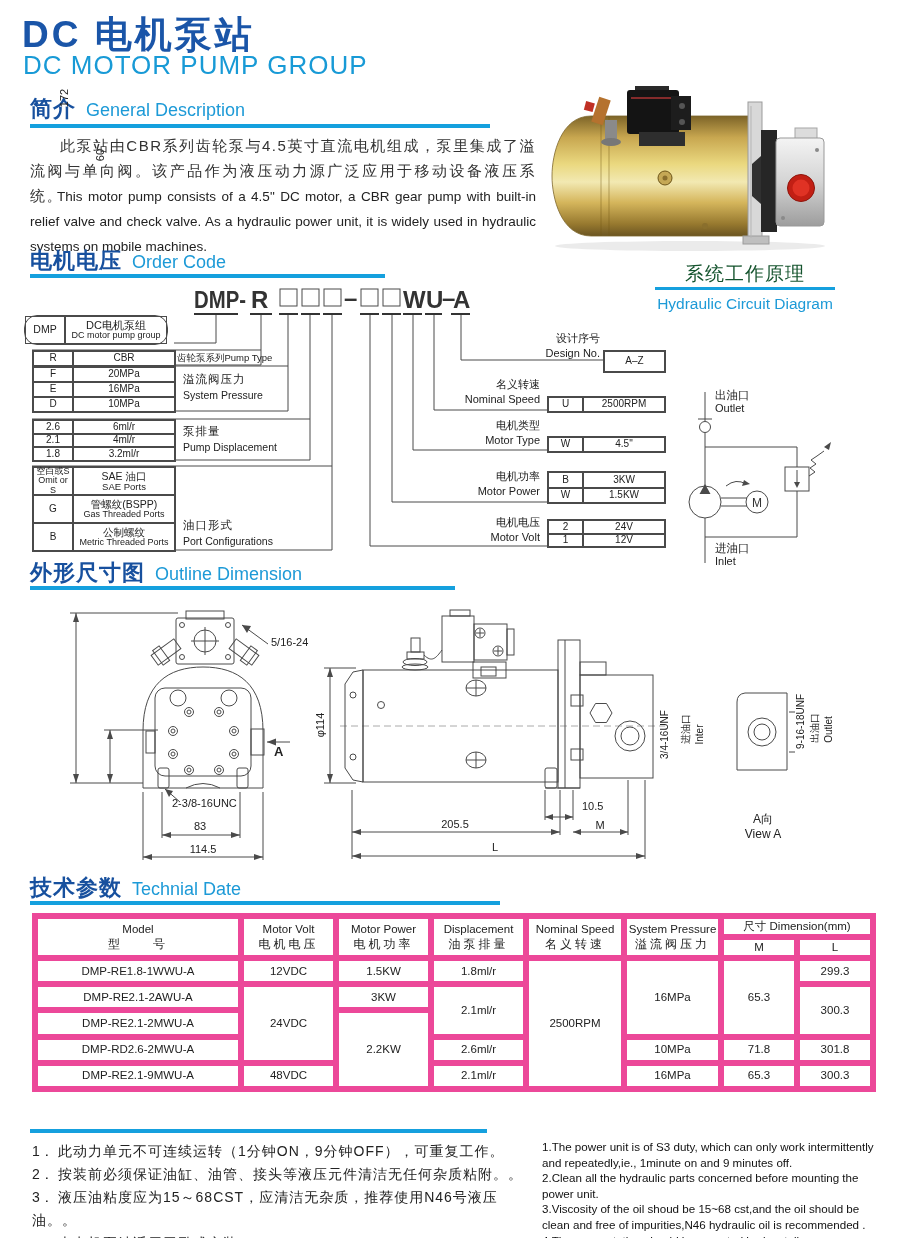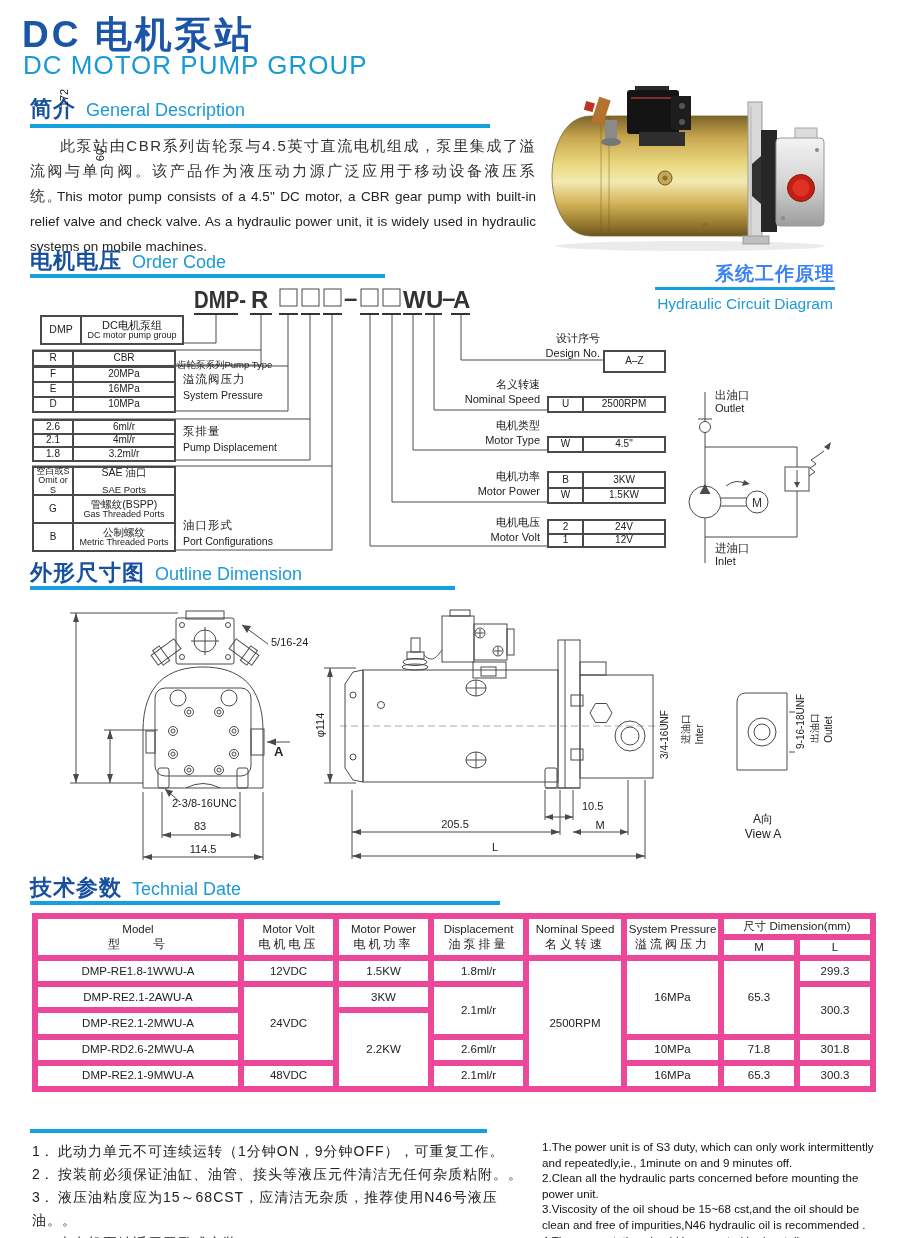--- a/index.html
+++ b/index.html
@@ -12,21 +12,21 @@
   .sec-zh{font-size:22px;font-weight:bold;color:#17509e;letter-spacing:1px;}
   .sec-en{font-size:18px;color:#1d9ad7;margin-left:10px;}
   .rule{position:absolute;height:4px;background:#15a0de;}
   .sec-row{position:absolute;display:flex;align-items:baseline;}
   
   .para-zh{position:absolute;font-size:15px;line-height:25px;text-align:justify;text-indent:2em;color:#333;letter-spacing:1.5px;}
   .para-en{position:absolute;font-size:13.5px;line-height:25px;text-align:justify;text-indent:2em;color:#222;}
   
   .mt{position:absolute;display:grid;font-size:10px;line-height:1.05;text-align:center;color:#222;background:#fff;border:1px solid #4a4a4a;}
   .mt>div{border:0.5px solid #4a4a4a;display:flex;flex-direction:column;justify-content:center;align-items:center;padding:0 1px;}
-  .s9{font-size:9px;} .s95{font-size:9.5px;margin-top:7px;} .s105{font-size:10.5px;} .s11{font-size:11px;}
+  .s9{font-size:9px;} .s95{font-size:9.5px;} .s105{font-size:10.5px;} .s11{font-size:11px;}
   .lab{position:absolute;font-size:11px;color:#222;line-height:1.35;}
   .lab .l1{font-size:11.5px;letter-spacing:1px;}
   .lab .l2{font-size:10.5px;}
   .rlab{position:absolute;width:125px;text-align:right;font-size:11px;color:#222;line-height:1.35;}
   .dim{position:absolute;font-size:11px;color:#222;}
   .dimc{text-align:center;}
   .rot{transform:rotate(-90deg);text-align:center;}
   
   .tech{position:absolute;border-collapse:collapse;table-layout:fixed;background:#fff;color:#222;}
   .tech th,.tech td{border:6px solid #ec4899;font-weight:normal;text-align:center;vertical-align:middle;padding:0;font-size:11.5px;line-height:1.3;}
@@ -161,21 +161,21 @@
       <circle class="ln" cx="705" cy="222" r="16"></circle>
       <path class="ah" d="M705,204 l-5.5,10 h11 z"></path>
       <path class="ln" d="M721,218 H747 M721,226 H747"></path>
       <circle class="ln" cx="757" cy="222" r="11"></circle>
       <text x="757" y="226.5" font-size="12" text-anchor="middle" fill="#333">M</text>
       <path class="ln" d="M726,206 Q736,198 746,204"></path>
       <path class="ah" d="M744,200 l6,4 l-8,2 z"></path>
     </g>
   </svg>
 
-  <div class="mt" style="left:40px;top:315px;width:142px;height:28px;grid-template-columns:40px 1fr;">
+  <div class="mt" style="left:24px;top:315px;width:142px;height:28px;grid-template-columns:40px 1fr;border-radius:13px;">
     <div class="s105">DMP</div>
     <div>
         <span class="s11">DC电机泵组</span>
         <span class="s9">DC motor pump group</span>
       </div>
   </div>
   <div class="mt" style="left:32px;top:350px;width:142px;height:15px;grid-template-columns:40px 1fr;">
     <div>R</div>
     <div>CBR</div>
   </div>
@@ -273,21 +273,21 @@
     <div class="l1">电机电压</div>
     <div class="l2">Motor Volt</div>
   </div>
   <div class="mt" style="left:547px;top:519px;width:117px;height:27px;grid-template-columns:35px 1fr;">
     <div>2</div>
       <div>24V</div>
     <div>1</div>
       <div>12V</div>
   </div>
 
-  <div class="abs" style="left:655px;top:261px;width:180px;text-align:right;font-size:19px;font-weight:bold;color:#3b82f6;letter-spacing:1px;">系统工作原理</div>
+  <div class="abs" style="left:655px;top:261px;width:180px;text-align:center;font-size:19px;font-weight:normal;color:#14532d;letter-spacing:1px;">系统工作原理</div>
   <div class="rule" style="left:655px;top:287px;width:180px;height:3px;"></div>
   <div class="abs" style="left:625px;top:295px;width:240px;text-align:center;font-size:15.5px;color:#1d9ad7;">Hydraulic Circuit Diagram</div>
   <div class="abs" style="left:715px;top:388px;font-size:11.5px;">出油口</div>
   <div class="abs" style="left:715px;top:402px;font-size:11px;">Outlet</div>
   <div class="abs" style="left:715px;top:541px;font-size:11.5px;">进油口</div>
   <div class="abs" style="left:715px;top:555px;font-size:11px;">Inlet</div>
 
   <div class="sec-row" style="left:30px;top:558px;">
     <span class="sec-zh">外形尺寸图</span>
     <span class="sec-en">Outline Dimension</span>

